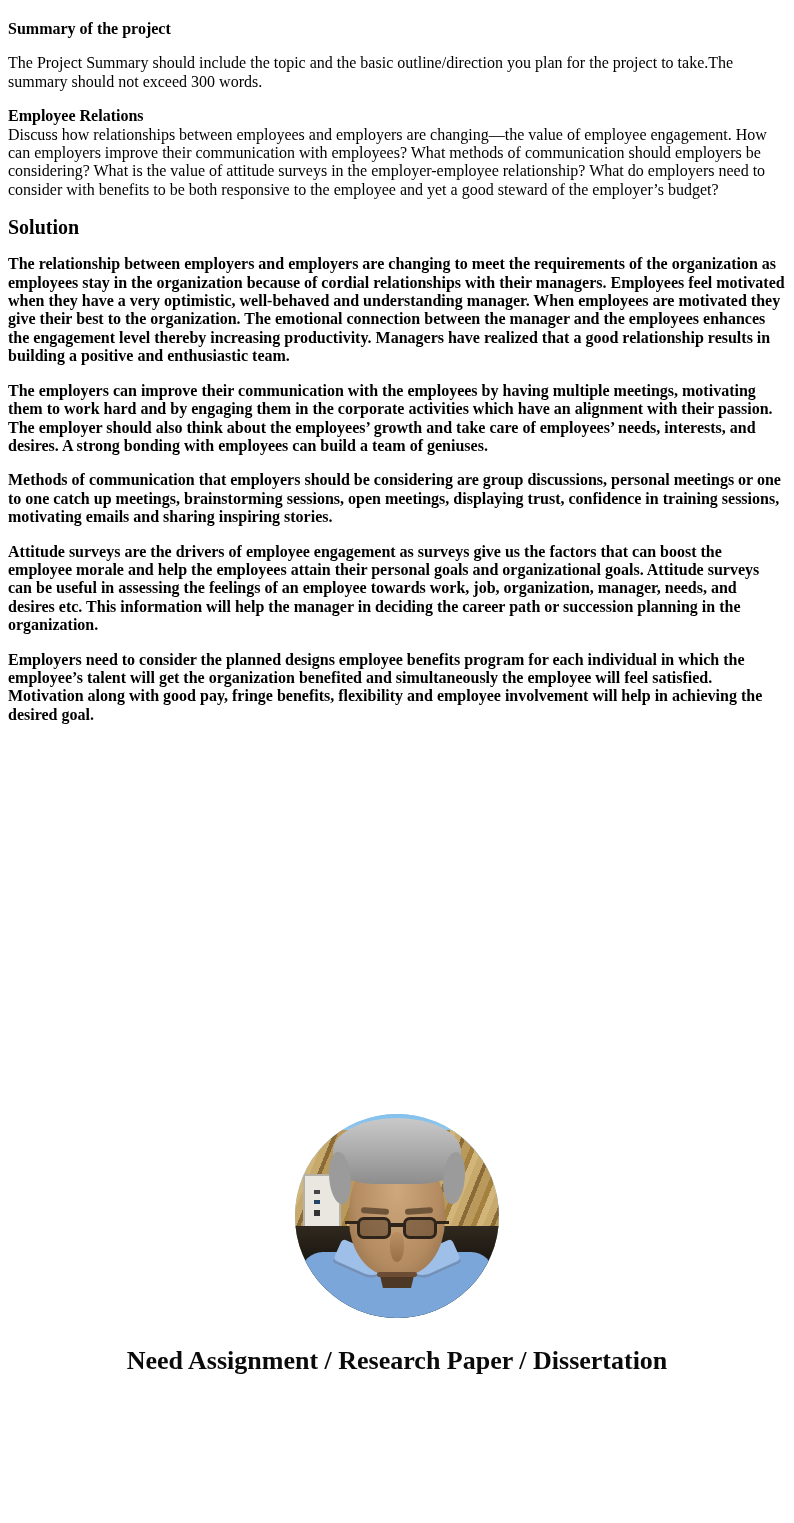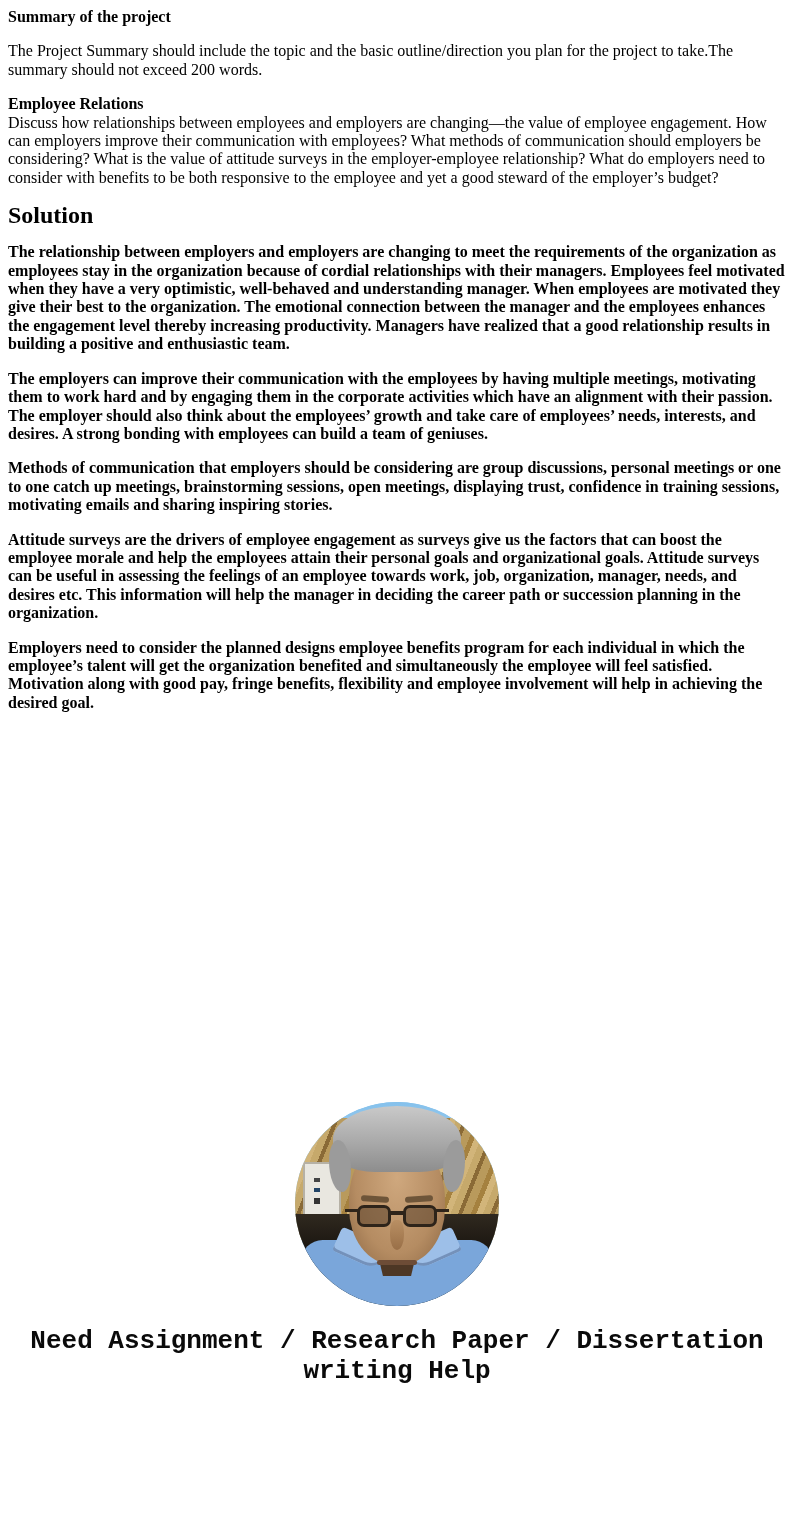--- a/index.html
+++ b/index.html
@@ -9,26 +9,26 @@
     --window:#e9e7e0; --glasses:#2e241a;
   }
   *{box-sizing:border-box;}
   html,body{margin:0;padding:0;}
   body{background:var(--page_bg);}
   .page{
     position:relative; width:794px; height:1523px; margin:0 auto;
     background:var(--page_bg); overflow:hidden; color:var(--text);
     font-family:"Liberation Serif", serif; font-size:16px; line-height:18.4px;
   }
-  .doc{padding:8px 8px 0 8px;}
+  .doc{padding:20px 8px 0 8px;}
   .doc p{margin:16px 0;}
   .doc p.first{margin-top:0;}
   .b{font-weight:bold;}
   .solution-heading{
-    font-weight:bold; font-size:24px; line-height:24px; margin:16px 0;
+    font-weight:bold; font-size:20px; line-height:24px; margin:16px 0;
   }
   .avatar-wrap{
     margin-top:390px; display:flex; justify-content:center;
   }
   .avatar{
     position:relative; width:204px; height:204px; border-radius:50%;
     overflow:hidden; background:var(--sky);
   }
   .avatar *{position:absolute;}
   .av-sky{left:0;top:0;width:100%;height:72px;background:linear-gradient(var(--sky), #a8d3f0);}
@@ -72,32 +72,32 @@
   .av-lens-r{left:108px;top:103px;width:34px;height:22px;border:3px solid var(--glasses);
     border-radius:7px;background:rgba(90,66,44,.55);}
   .av-bridge{left:95px;top:109px;width:14px;height:4px;background:var(--glasses);}
   .av-temple-l{left:50px;top:107px;width:14px;height:3px;background:var(--glasses);}
   .av-temple-r{left:140px;top:107px;width:14px;height:3px;background:var(--glasses);}
   .av-nose{left:95px;top:118px;width:14px;height:30px;border-radius:40% 40% 50% 50%;
     background:linear-gradient(#b98f63, #996f47);}
   .av-mouth{left:82px;top:158px;width:40px;height:5px;border-radius:3px;
     background:#6d4c36;}
   .footer{
-    margin-top:20px; text-align:center; font-family:Liberation Mono, monospace;
+    margin-top:28px; text-align:center; font-family:Liberation Serif, serif;
     font-weight:bold; font-size:26px; line-height:30px; color:#0a0a0a;
   }
 </style>
 </head>
 <body>
 
 <div class="page">
 
   <div class="doc">
     <p class="b first">Summary of the project</p>
-    <p>The Project Summary should include the topic and the basic outline/direction you plan for the project to take.The summary should not exceed 200 words.</p>
+    <p>The Project Summary should include the topic and the basic outline/direction you plan for the project to take.The summary should not exceed 300 words.</p>
     <p><span class="b" style="display:block">Employee Relations</span><span>Discuss how relationships between employees and employers are changing—the value of employee engagement. How can employers improve their communication with employees? What methods of communication should employers be considering? What is the value of attitude surveys in the employer-employee relationship? What do employers need to consider with benefits to be both responsive to the employee and yet a good steward of the employer’s budget?</span></p>
     <div class="solution-heading">Solution</div>
     <p class="b">The relationship between employers and employers are changing to meet the requirements of the organization as employees stay in the organization because of cordial relationships with their managers. Employees feel motivated when they have a very optimistic, well-behaved and understanding manager. When employees are motivated they give their best to the organization. The emotional connection between the manager and the employees enhances the engagement level thereby increasing productivity. Managers have realized that a good relationship results in building a positive and enthusiastic team.</p>
     <p class="b">The employers can improve their communication with the employees by having multiple meetings, motivating them to work hard and by engaging them in the corporate activities which have an alignment with their passion. The employer should also think about the employees’ growth and take care of employees’ needs, interests, and desires. A strong bonding with employees can build a team of geniuses.</p>
     <p class="b">Methods of communication that employers should be considering are group discussions, personal meetings or one to one catch up meetings, brainstorming sessions, open meetings, displaying trust, confidence in training sessions, motivating emails and sharing inspiring stories.</p>
     <p class="b">Attitude surveys are the drivers of employee engagement as surveys give us the factors that can boost the employee morale and help the employees attain their personal goals and organizational goals. Attitude surveys can be useful in assessing the feelings of an employee towards work, job, organization, manager, needs, and desires etc. This information will help the manager in deciding the career path or succession planning in the organization.</p>
     <p class="b">Employers need to consider the planned designs employee benefits program for each individual in which the employee’s talent will get the organization benefited and simultaneously the employee will feel satisfied. Motivation along with good pay, fringe benefits, flexibility and employee involvement will help in achieving the desired goal.</p>
   </div>
 
   <div class="avatar-wrap">
@@ -117,16 +117,15 @@
       <div class="av-bridge"></div>
       <div class="av-temple-l"></div>
       <div class="av-temple-r"></div>
       <div class="av-nose"></div>
       <div class="av-mouth"></div>
     </div>
   </div>
 
   <div class="footer">
     <div>Need Assignment / Research Paper / Dissertation</div>
-    <div>writing Help</div>
   </div>
 
 </div>
 
 </body></html>

